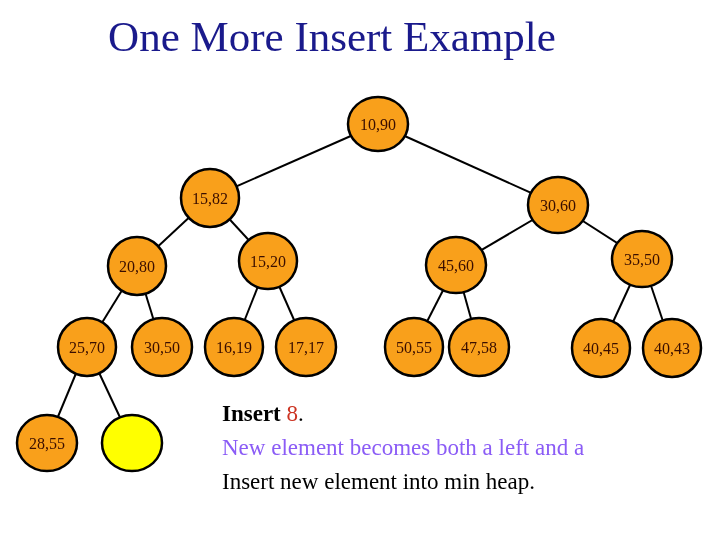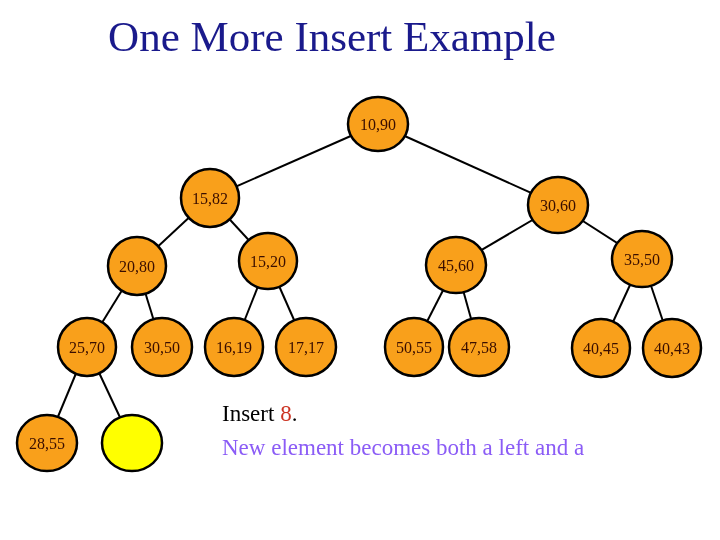--- a/index.html
+++ b/index.html
@@ -94,16 +94,17 @@
       <text x="479" y="352.5" text-anchor="middle" fill="#3A0E00" class="node-label">47,58</text>
       <ellipse cx="601" cy="348" rx="29" ry="29" fill="#F9A01B" stroke="#000000" stroke-width="2.5"></ellipse>
       <text x="601" y="353.5" text-anchor="middle" fill="#3A0E00" class="node-label">40,45</text>
       <ellipse cx="672" cy="348" rx="29" ry="29" fill="#F9A01B" stroke="#000000" stroke-width="2.5"></ellipse>
       <text x="672" y="353.5" text-anchor="middle" fill="#3A0E00" class="node-label">40,43</text>
       <ellipse cx="47" cy="443" rx="30" ry="28" fill="#F9A01B" stroke="#000000" stroke-width="2.5"></ellipse>
       <text x="47" y="448.5" text-anchor="middle" fill="#3A0E00" class="node-label">28,55</text>
       <ellipse cx="132" cy="443" rx="30" ry="28" fill="#FFFF00" stroke="#000000" stroke-width="2.5"></ellipse>
     </svg>
   <div id="caption">
-      <div class="cap-line"><span style="color: rgb(0, 0, 0);">Insert </span><span style="color: rgb(204, 51, 34);">8</span><span style="color: rgb(0, 0, 0);">.</span></div>
+      <div class="cap-line"><span style="color: rgb(0, 0, 0); font-weight: bold;">Insert </span><span style="color: rgb(204, 51, 34);">8</span><span style="color: rgb(0, 0, 0);">.</span></div>
       <div class="cap-line"><span style="color: #8b5cf6;">New element becomes both a left and a</span></div>
+      <div class="cap-line"><span style="color: rgb(0, 0, 0);">Insert new element into min heap.</span></div>
     </div>
 </div>
 
 </body></html>

